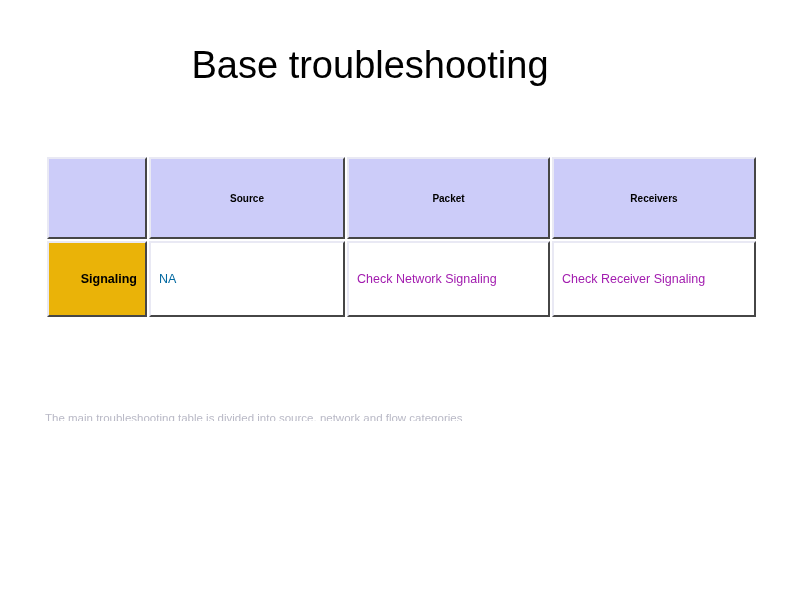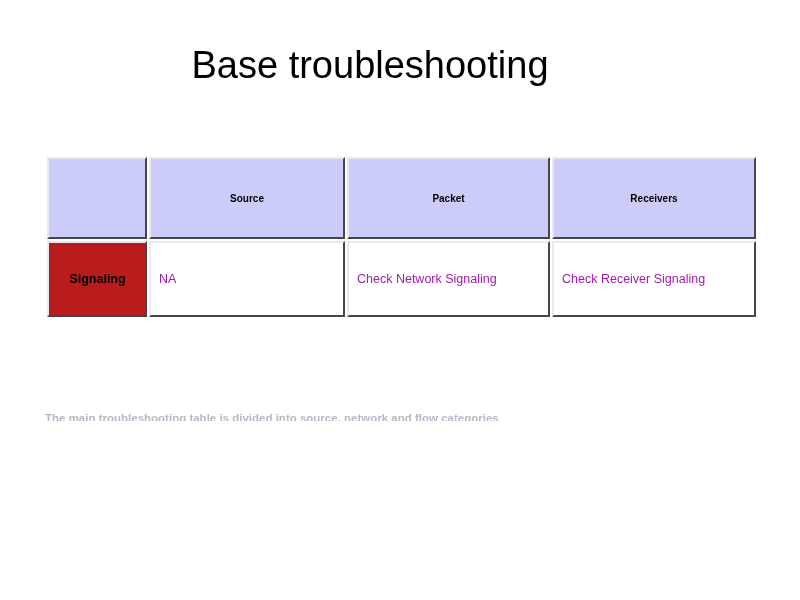--- a/index.html
+++ b/index.html
@@ -68,62 +68,61 @@
     font-size: 10px;
   }
 
   
   #troubleshooting-table tr.body-row td {
     height: 72px;
   }
 
   
   #troubleshooting-table td.row-label {
-    background: #b91c1c;
+    background: #eab308;
     font-weight: bold;
     font-size: 12.5px;
-    text-align: center;
+    text-align: right;
     padding-left: 9px;
   }
 
   
   #troubleshooting-table td.corner-cell {
     background: #ccccf9;
   }
 
   
   .cell-link {
     color: #a21caf;
     font-size: 12.5px;
     cursor: pointer;
     white-space: nowrap;
   }
 
   .cell-text {
-    color: #a21caf;
+    color: #0369a1;
     font-size: 12.5px;
   }
 
   
   #caption-clip {
     position: absolute;
     left: 45px;
     top: 412px;
     width: 640px;
     height: 9px;
     overflow: hidden;
   }
   #caption-clip .caption-text {
     display: block;
     margin-top: 0px;
     font-size: 11.5px;
     line-height: 13px;
     color: #b9b9c6;
     white-space: nowrap;
-    font-weight: bold;
   }
 </style>
 </head>
 <body>
 
 <div id="slide-title">Base troubleshooting</div>
 
 <table id="troubleshooting-table">
   <colgroup>
     <col class="col-rowlabel">

